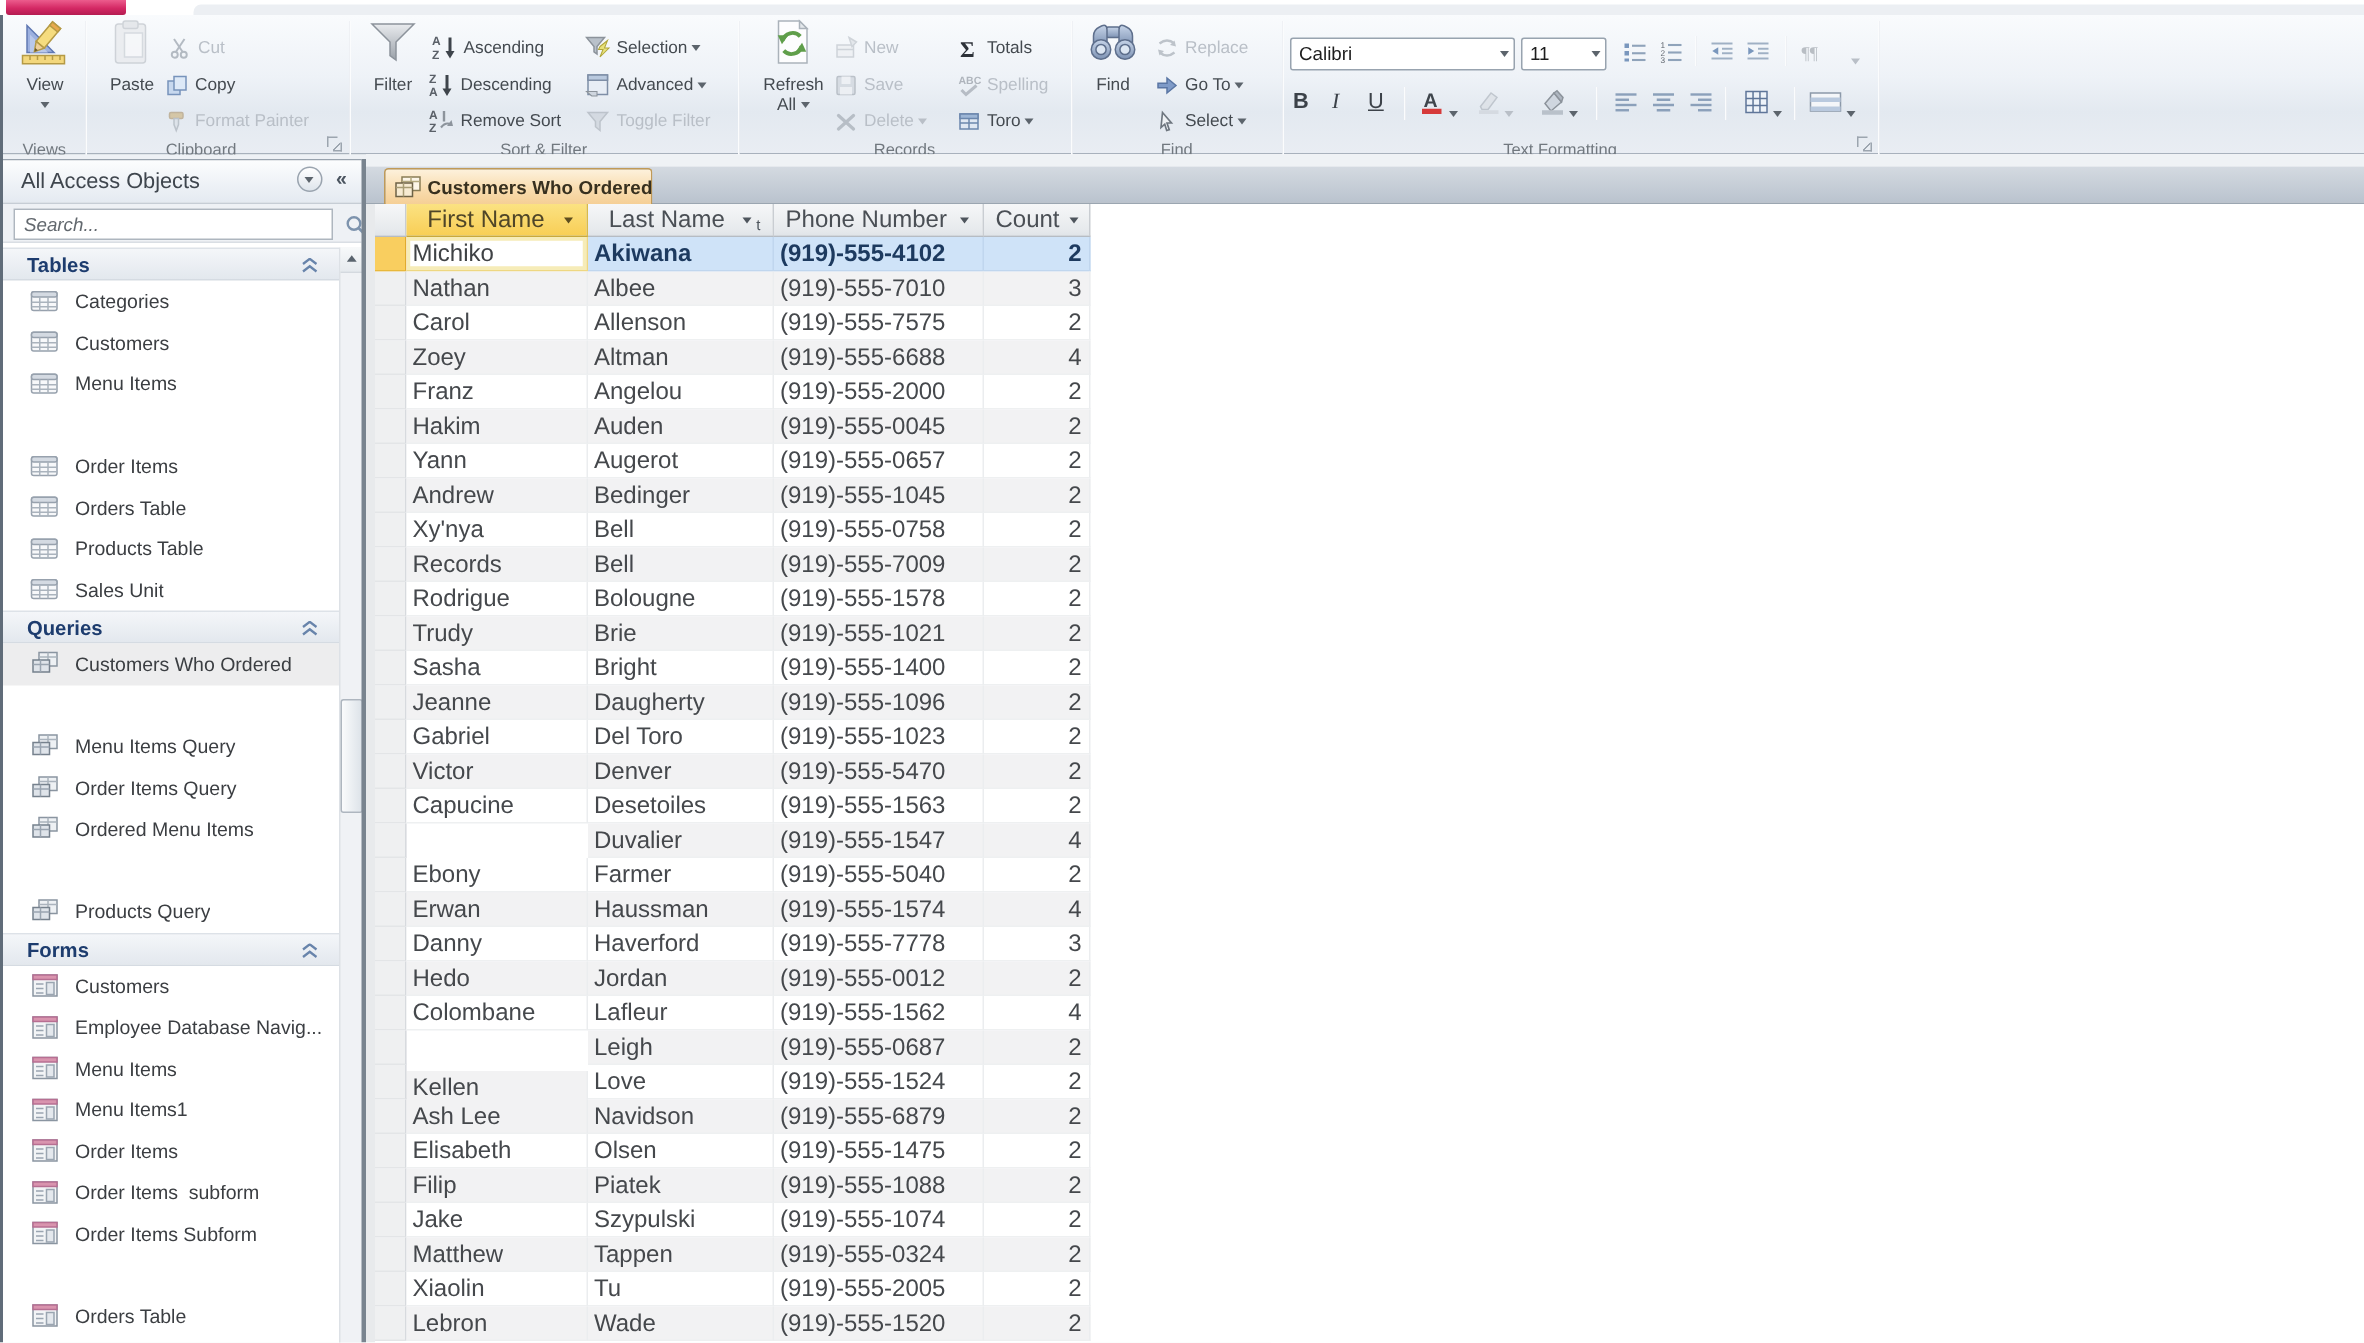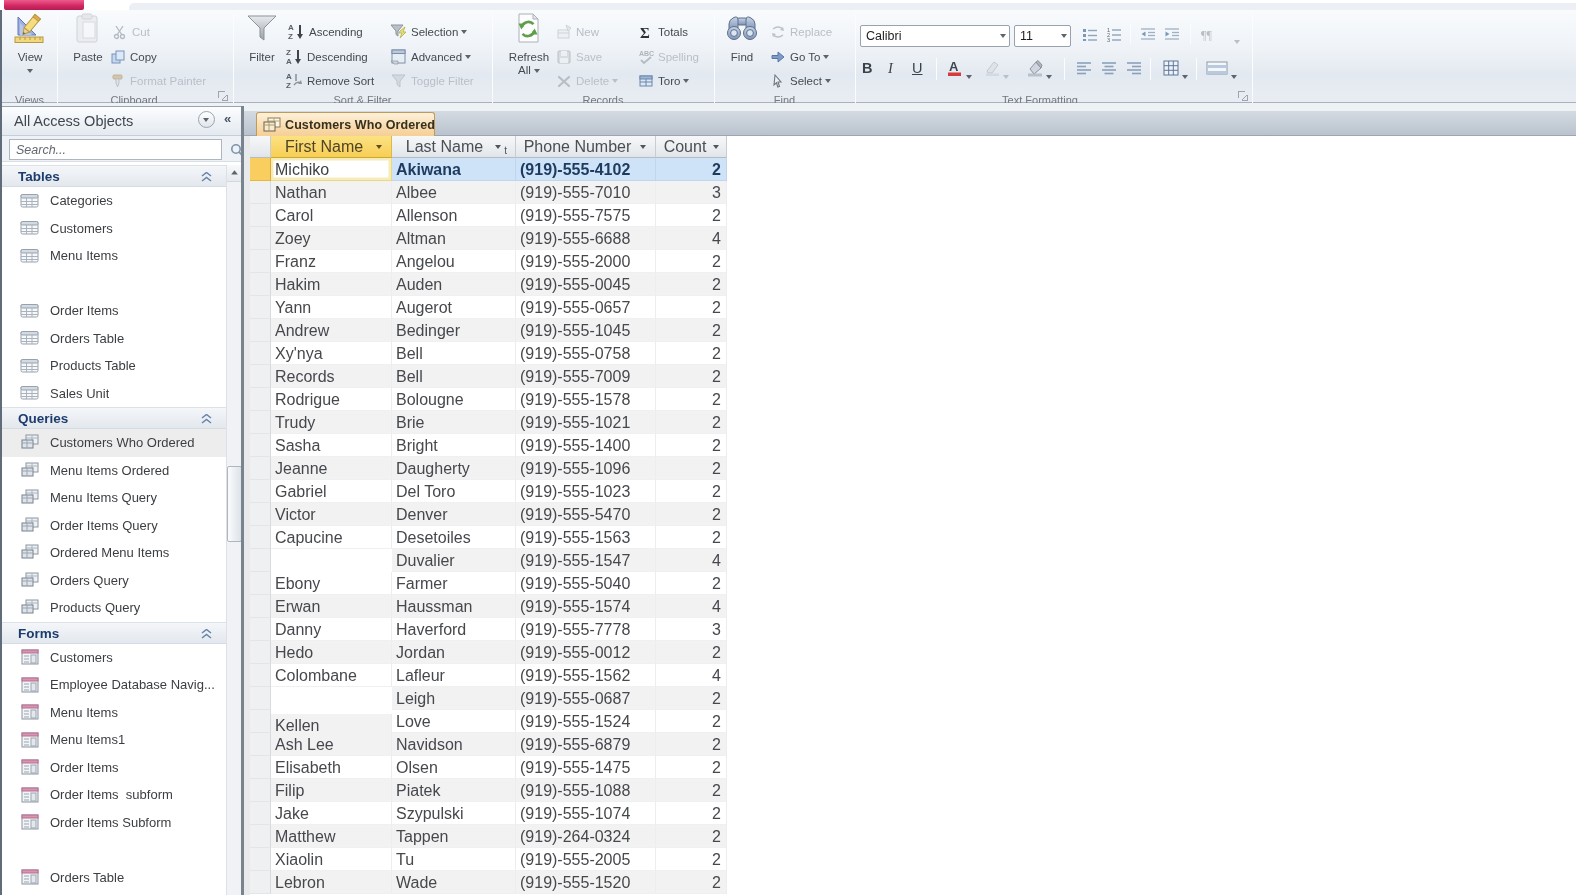--- a/index.html
+++ b/index.html
@@ -570,35 +570,20 @@
           <line x1="12" y1="1" x2="12" y2="10"></line>
         </g>
         <rect x="2" y="6" width="11" height="8" fill="#dfe4ea" stroke="#76818d"></rect>
         <g stroke="#9aa5b1">
           <line x1="2" y1="9" x2="13" y2="9"></line>
           <line x1="7" y1="6" x2="7" y2="14"></line>
         </g>
       </svg>
       <span>Customers Who Ordered</span>
     </div>
-<div class="nitem" style="top:349.5px;">
-      <svg width="20" height="17" viewBox="0 0 20 17">
-        <rect x="6" y="1" width="12" height="9" fill="#eef1f4" stroke="#8a95a1"></rect>
-        <g stroke="#aab3bd">
-          <line x1="6" y1="4" x2="18" y2="4"></line>
-          <line x1="12" y1="1" x2="12" y2="10"></line>
-        </g>
-        <rect x="2" y="6" width="11" height="8" fill="#dfe4ea" stroke="#76818d"></rect>
-        <g stroke="#9aa5b1">
-          <line x1="2" y1="9" x2="13" y2="9"></line>
-          <line x1="7" y1="6" x2="7" y2="14"></line>
-        </g>
-      </svg>
-      <span>Menu Items Ordered</span>
-    </div>
 <div class="nitem" style="top:377.0px;">
       <svg width="20" height="17" viewBox="0 0 20 17">
         <rect x="6" y="1" width="12" height="9" fill="#eef1f4" stroke="#8a95a1"></rect>
         <g stroke="#aab3bd">
           <line x1="6" y1="4" x2="18" y2="4"></line>
           <line x1="12" y1="1" x2="12" y2="10"></line>
         </g>
         <rect x="2" y="6" width="11" height="8" fill="#dfe4ea" stroke="#76818d"></rect>
         <g stroke="#9aa5b1">
           <line x1="2" y1="9" x2="13" y2="9"></line>
@@ -629,35 +614,20 @@
           <line x1="6" y1="4" x2="18" y2="4"></line>
           <line x1="12" y1="1" x2="12" y2="10"></line>
         </g>
         <rect x="2" y="6" width="11" height="8" fill="#dfe4ea" stroke="#76818d"></rect>
         <g stroke="#9aa5b1">
           <line x1="2" y1="9" x2="13" y2="9"></line>
           <line x1="7" y1="6" x2="7" y2="14"></line>
         </g>
       </svg>
       <span>Ordered Menu Items</span>
-    </div>
-<div class="nitem" style="top:459.5px;">
-      <svg width="20" height="17" viewBox="0 0 20 17">
-        <rect x="6" y="1" width="12" height="9" fill="#eef1f4" stroke="#8a95a1"></rect>
-        <g stroke="#aab3bd">
-          <line x1="6" y1="4" x2="18" y2="4"></line>
-          <line x1="12" y1="1" x2="12" y2="10"></line>
-        </g>
-        <rect x="2" y="6" width="11" height="8" fill="#dfe4ea" stroke="#76818d"></rect>
-        <g stroke="#9aa5b1">
-          <line x1="2" y1="9" x2="13" y2="9"></line>
-          <line x1="7" y1="6" x2="7" y2="14"></line>
-        </g>
-      </svg>
-      <span>Orders Query</span>
     </div>
 <div class="nitem" style="top:487.0px;">
       <svg width="20" height="17" viewBox="0 0 20 17">
         <rect x="6" y="1" width="12" height="9" fill="#eef1f4" stroke="#8a95a1"></rect>
         <g stroke="#aab3bd">
           <line x1="6" y1="4" x2="18" y2="4"></line>
           <line x1="12" y1="1" x2="12" y2="10"></line>
         </g>
         <rect x="2" y="6" width="11" height="8" fill="#dfe4ea" stroke="#76818d"></rect>
         <g stroke="#9aa5b1">
@@ -953,21 +923,21 @@
 <div class="cell" style="left:272px;top:643px;width:140px;background:#f2f2f3;">(919)-555-1088</div>
 <div class="cell num" style="left:412px;top:643px;width:71px;background:#f2f2f3;">2</div>
 <div class="sel" style="top:666px;background:#eff0f1;"></div>
 <div class="cell" style="left:27px;top:666px;width:121px;background:#fff;">Jake</div>
 <div class="cell" style="left:148px;top:666px;width:124px;background:#fff;">Szypulski</div>
 <div class="cell" style="left:272px;top:666px;width:140px;background:#fff;">(919)-555-1074</div>
 <div class="cell num" style="left:412px;top:666px;width:71px;background:#fff;">2</div>
 <div class="sel" style="top:689px;background:#eff0f1;"></div>
 <div class="cell" style="left:27px;top:689px;width:121px;background:#f2f2f3;">Matthew</div>
 <div class="cell" style="left:148px;top:689px;width:124px;background:#f2f2f3;">Tappen</div>
-<div class="cell" style="left:272px;top:689px;width:140px;background:#f2f2f3;">(919)-264-0324</div>
+<div class="cell" style="left:272px;top:689px;width:140px;background:#f2f2f3;">(919)-555-0324</div>
 <div class="cell num" style="left:412px;top:689px;width:71px;background:#f2f2f3;">2</div>
 <div class="sel" style="top:712px;background:#eff0f1;"></div>
 <div class="cell" style="left:27px;top:712px;width:121px;background:#fff;">Xiaolin</div>
 <div class="cell" style="left:148px;top:712px;width:124px;background:#fff;">Tu</div>
 <div class="cell" style="left:272px;top:712px;width:140px;background:#fff;">(919)-555-2005</div>
 <div class="cell num" style="left:412px;top:712px;width:71px;background:#fff;">2</div>
 <div class="sel" style="top:735px;background:#eff0f1;"></div>
 <div class="cell" style="left:27px;top:735px;width:121px;background:#f2f2f3;">Lebron</div>
 <div class="cell" style="left:148px;top:735px;width:124px;background:#f2f2f3;">Wade</div>
 <div class="cell" style="left:272px;top:735px;width:140px;background:#f2f2f3;">(919)-555-1520</div>

